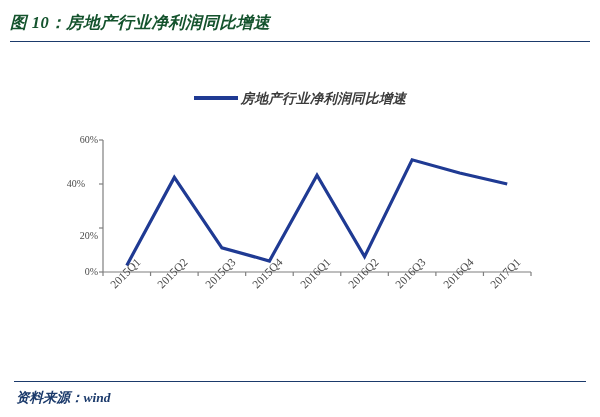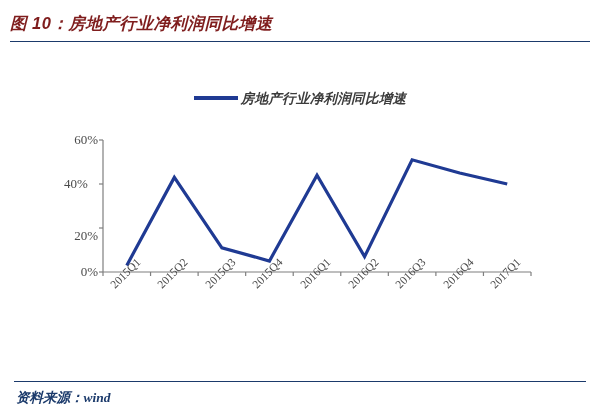--- a/index.html
+++ b/index.html
@@ -20,25 +20,25 @@
 
   
   #figure-header {
     position: absolute;
     left: 10px;
     top: 12px;
     width: 580px;
     height: 34px;
   }
   #figure-title {
-    font-family: Liberation Sans, sans-serif;
+    font-family: Liberation Serif, serif;
     font-size: 16.5px;
     font-weight: bold;
     font-style: italic;
-    color: #7f1d1d;
+    color: #14532d;
     letter-spacing: 0.5px;
     white-space: nowrap;
     line-height: 22px;
   }
   #header-rule {
     position: absolute;
     left: 10px;
     top: 41px;
     width: 580px;
     height: 0;
@@ -125,21 +125,21 @@
     top: 0;
   }
 
   
   .ytick-label {
     position: absolute;
     right: 0;
     width: 44px;
     text-align: right;
     font-family: "Liberation Serif", "DejaVu Serif", serif;
-    font-size: 13px;
+    font-size: 10px;
     color: #4a4a4a;
     line-height: 12px;
   }
   #ytick-labels {
     position: absolute;
     left: 52px;
     top: 0;
     width: 46px;
     height: 325px;
   }

